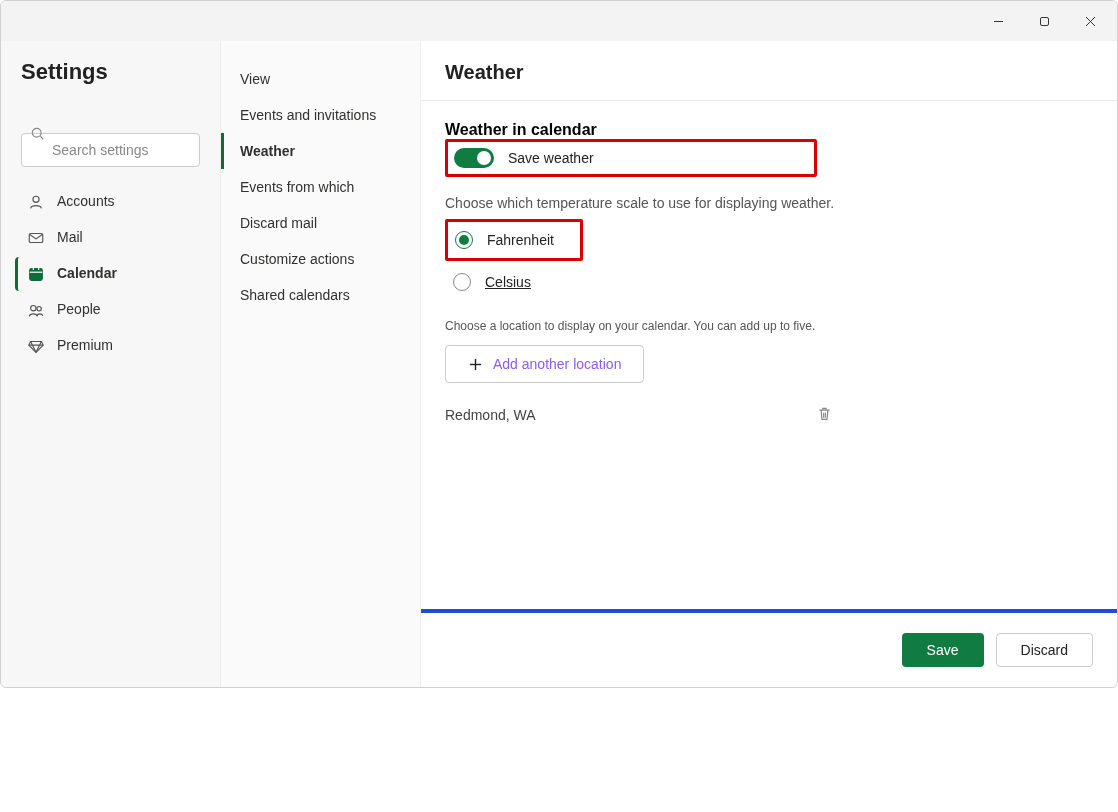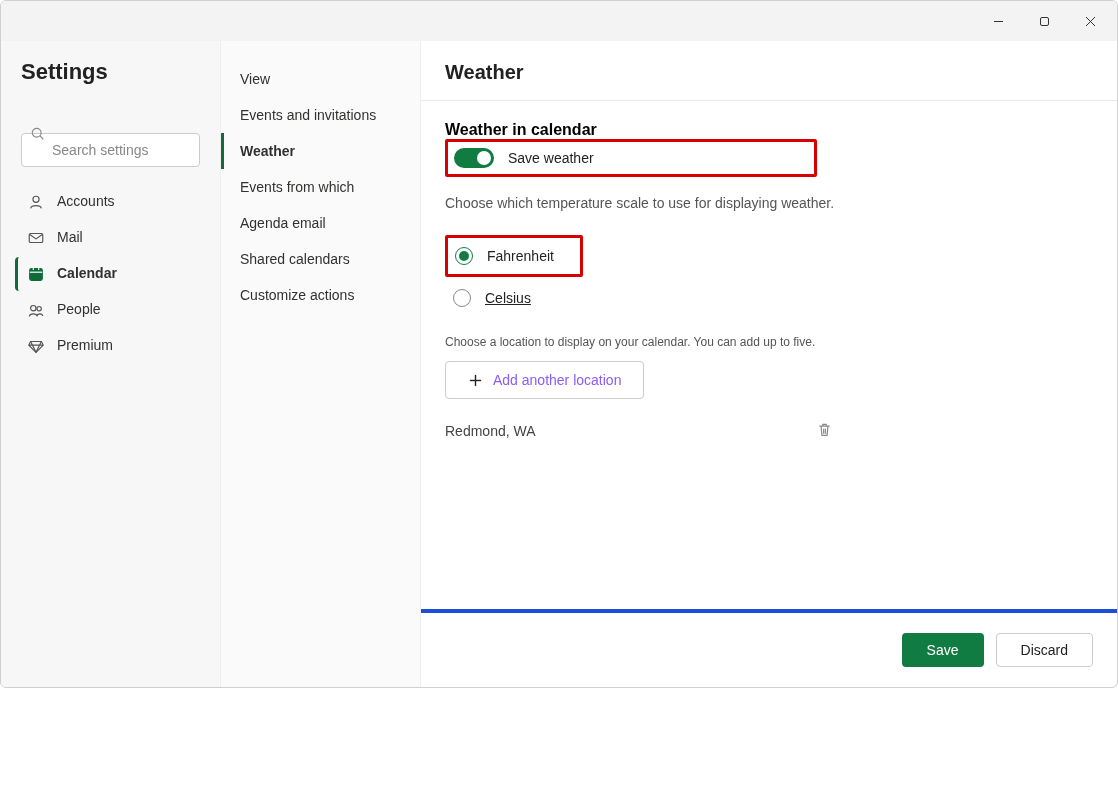--- a/index.html
+++ b/index.html
@@ -34,21 +34,21 @@
   .chead { padding:20px 24px 16px 24px; border-bottom:1px solid #eaeaea;}
   .chead h2 { font-size:20px; font-weight:600; color:#222; }
 
   .cbody { padding:20px 24px; flex:1; overflow:auto; }
   .section-title { font-size:16px; font-weight:600; color:#000000; }
   .hl-red { border:3px solid #d90000; border-radius:2px; display:inline-block;}
   .toggle-row-box { padding:6px 220px 6px 6px; margin-bottom:18px;}
   .toggle-row { display:flex; align-items:center; gap:14px; font-size:14px; color:#222;}
   .toggle { width:40px; height:20px; background:#107c41; border-radius:20px; position:relative; cursor:pointer;}
   .toggle .knob { width:14px; height:14px; background:#fff; border-radius:50%; position:absolute; top:3px; right:3px;}
-  .desc { font-size:14px; color:#555; margin-bottom:24px;}
+  .desc { font-size:14px; color:#555; margin-bottom:8px;}
   .radio-row { display:flex; align-items:center; gap:14px; padding:6px 2px; font-size:14px; color:#222;}
   .radio-row .circle { width:18px; height:18px; border:1.5px solid #888; border-radius:50%; display:flex; align-items:center; justify-content:center;}
   .radio-row.selected .circle { border-color:#107c41;}
   .radio-row.selected .circle::after { content:''; width:10px; height:10px; background:#107c41; border-radius:50%; }
   .radio-box { display:inline-block; padding:3px 24px 3px 5px; margin-bottom:4px;}
   .desc2 { font-size:12px; color:#555; margin-top:22px; margin-bottom:12px;}
   .add-btn { display:inline-flex; align-items:center; gap:10px; border:1px solid #ccc; border-radius:4px; padding:10px 22px; font-size:14px; color:#8b5cf6; background:#fff; cursor:pointer;}
   .add-btn svg { width:15px; height:15px; stroke:#222; stroke-width:1.5;}
   .loc-row { display:flex; align-items:center; justify-content:space-between; margin-top:22px; padding-right:260px;}
   .loc-row span { font-size:14px; color:#444;}
@@ -144,23 +144,23 @@
           </span>
         <span>Premium</span>
       </div>
     </div>
 
     <div class="subnav">
       <div class="sub-item"><span>View</span></div>
       <div class="sub-item"><span>Events and invitations</span></div>
       <div class="sub-item active"><span>Weather</span></div>
       <div class="sub-item"><span>Events from which</span></div>
-      <div class="sub-item"><span>Agenda email</span></div>
+      <div class="sub-item"><span>Discard mail</span></div>
+      <div class="sub-item"><span>Customize actions</span></div>
       <div class="sub-item"><span>Shared calendars</span></div>
-      <div class="sub-item"><span>Customize actions</span></div>
     </div>
 
     <div class="content">
       <div class="chead">
         <h2>Weather</h2>
       </div>
       <div class="cbody">
         <div class="section-title">Weather in calendar</div>
 
         <div class="hl-red toggle-row-box">

